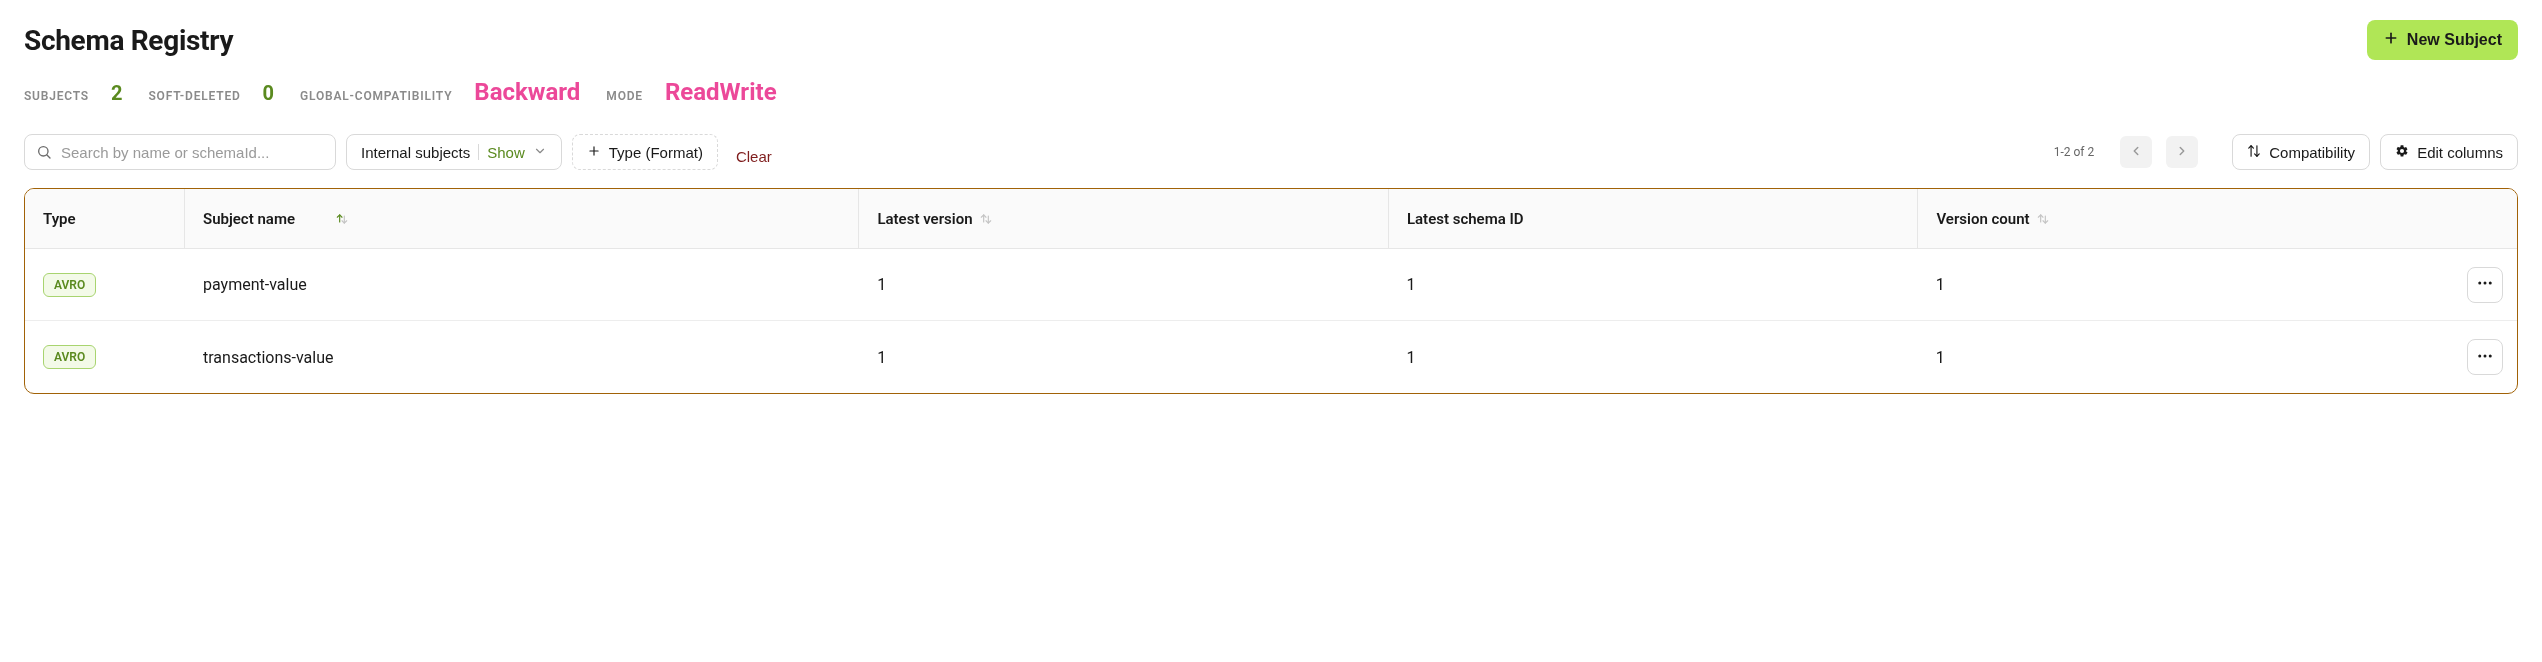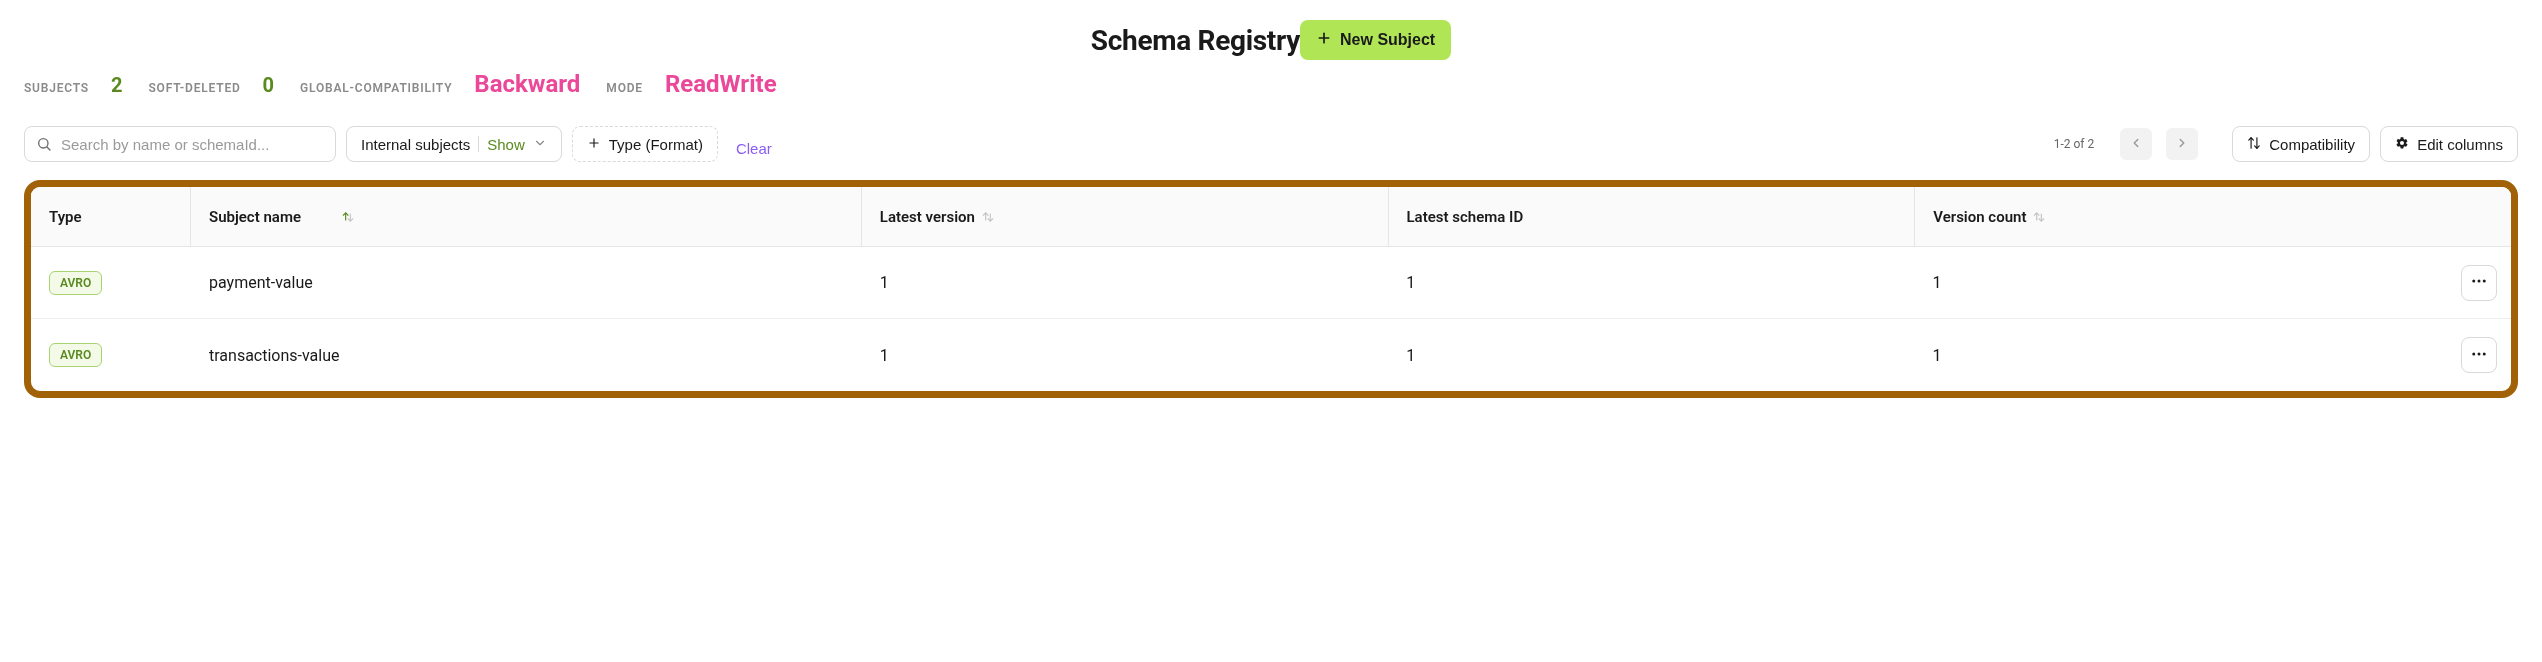--- a/index.html
+++ b/index.html
@@ -9,22 +9,22 @@
     font-family: -apple-system, BlinkMacSystemFont, "Segoe UI", Roboto, "Helvetica Neue", Arial, sans-serif;
     color: #1a1a1a;
     background: #fff;
     font-size: 14px;
   }
 
   
   .header-row {
     display: flex;
     align-items: center;
-    justify-content: center;
-    margin-bottom: 10px;
+    justify-content: space-between;
+    margin-bottom: 18px;
   }
   .page-title {
     font-size: 28px;
     font-weight: 700;
     margin: 0;
     letter-spacing: -0.3px;
   }
   .btn-new-subject {
     display: inline-flex;
     align-items: center;
@@ -118,21 +118,21 @@
   .pill svg { width:14px; height:14px; }
 
   .pill-dashed {
     border-style: dashed;
   }
 
   .clear-btn {
     background: none;
     border: none;
     font-size: 15px;
-    color: #8b5cf6;
+    color: #7f1d1d;
     cursor: pointer;
     padding: 0 8px;
     margin-top: 9px;
   }
 
   .spacer { flex: 1; }
 
   .page-info { font-size: 12px; color: #666; margin-right: 16px; }
 
   .nav-btn {
@@ -144,22 +144,22 @@
     cursor: pointer;
   }
   .nav-btn svg { width:14px; height:14px; stroke:#9a9a9a; }
   .nav-btn + .nav-btn { margin-left: 4px; }
 
   .right-gap { width: 14px; }
 
   
   .table {
     width: 100%;
-    border: 7px solid #a16207;
-    border-radius: 16px;
+    border: 1px solid #a16207;
+    border-radius: 10px;
     overflow: hidden;
   }
   .thead {
     display: flex;
     background: #fafafa;
     border-bottom: 1px solid #e6e6e6;
     height: 60px;
     align-items: center;
   }
   .th {

